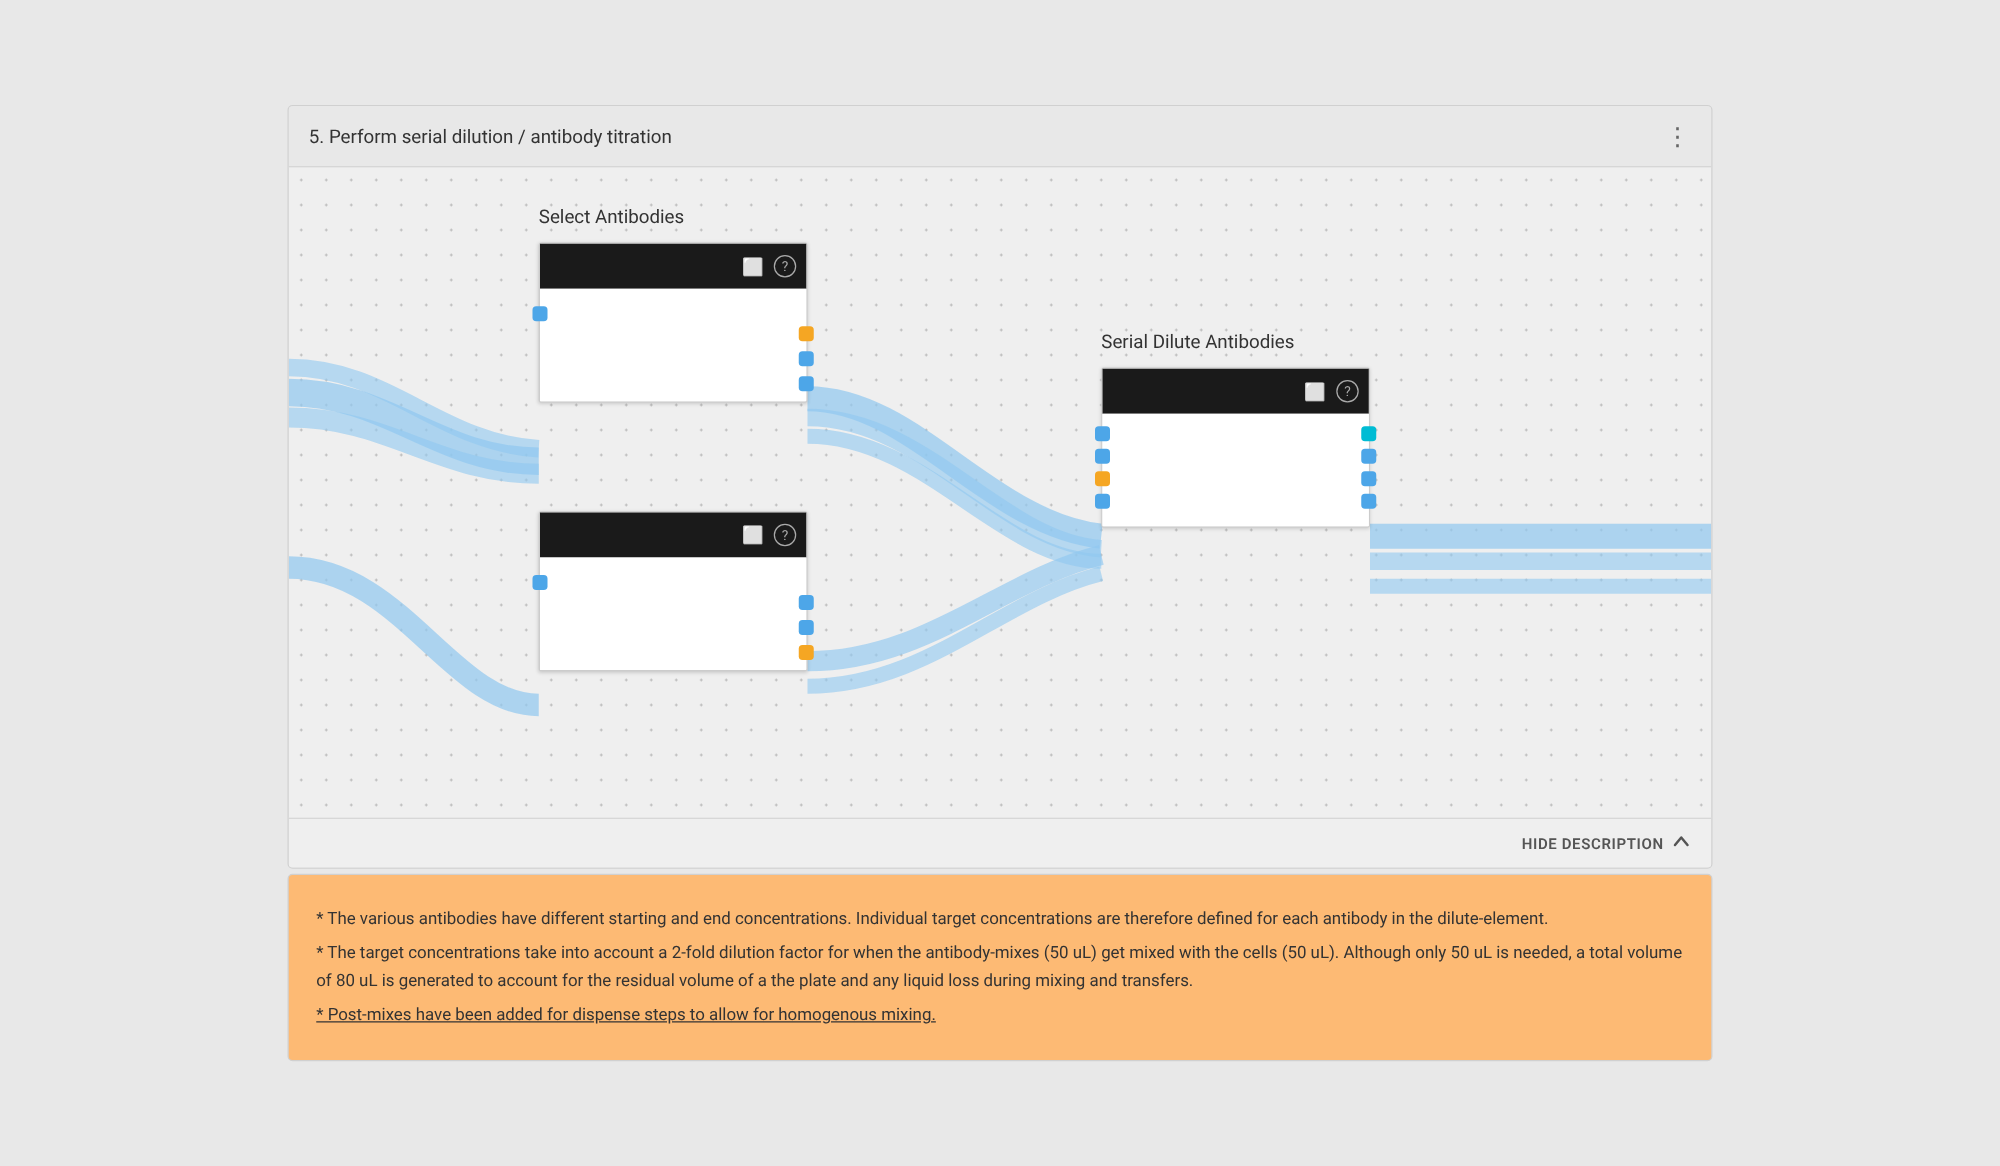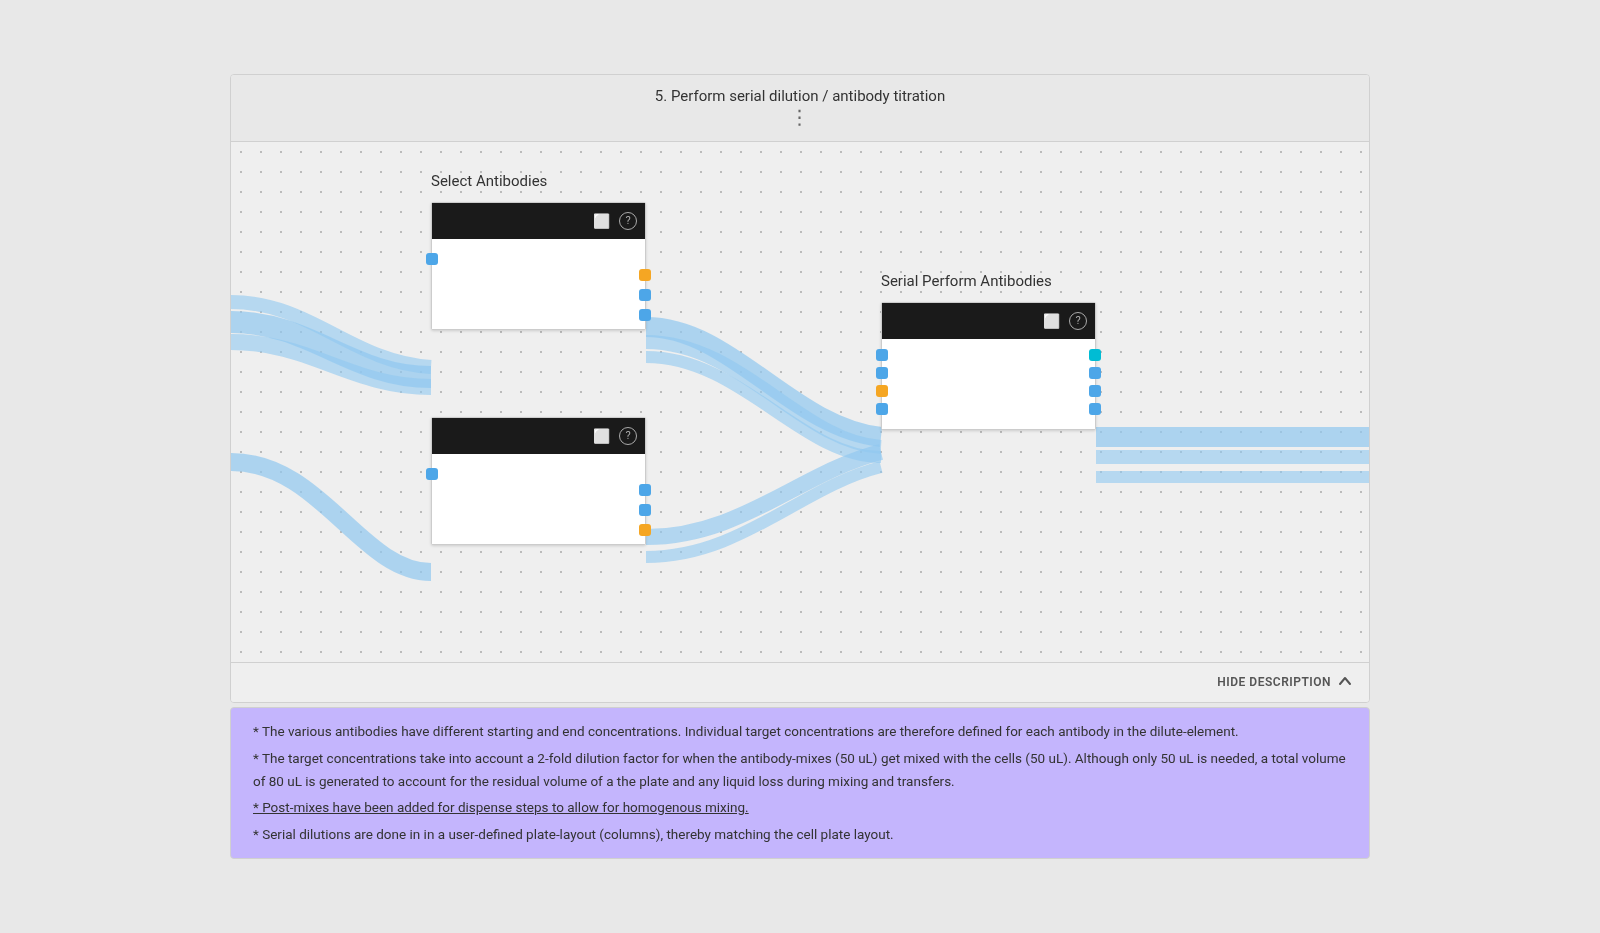--- a/index.html
+++ b/index.html
@@ -25,21 +25,20 @@
       position: relative;
       overflow: hidden;
     }
     .workflow-header {
       display: flex;
       align-items: center;
       justify-content: space-between;
       padding: 12px 16px;
       background: #e8e8e8;
       border-bottom: 1px solid #d0d0d0;
-      flex-direction: column;
     }
     .workflow-title {
       font-size: 15px;
       font-weight: 400;
       color: #333;
     }
     .workflow-menu-icon {
       color: #666;
       font-size: 20px;
       cursor: pointer;
@@ -134,24 +133,24 @@
       font-size: 12px;
       font-weight: 600;
       letter-spacing: 0.5px;
       color: #555;
       cursor: pointer;
       text-transform: uppercase;
     }
 
     
     .description-panel {
-      background: #c4b5fd;
+      background: #fdba74;
       border: 1px solid #d0d0d0;
       border-radius: 4px;
-      padding: 12px 22px;
+      padding: 24px 22px;
       margin-top: 4px;
       font-size: 13.5px;
       line-height: 1.7;
       color: #333;
     }
   </style>
 </head>
 <body>
 
 <div class="outer-container">
@@ -213,21 +212,21 @@
             <div class="port port-left port-blue" style="top:14px;"></div>
 
             <div class="port port-right port-blue" style="top:30px;"></div>
             <div class="port port-right port-blue" style="top:50px;"></div>
             <div class="port port-right port-orange" style="top:70px;"></div>
           </div>
         </div>
       </div>
 
       <div style="position:absolute; left:650px; top:160px;">
-        <div class="node-label" style="top:-30px; left:0;">Serial Perform Antibodies</div>
+        <div class="node-label" style="top:-30px; left:0;">Serial Dilute Antibodies</div>
         <div class="node" style="width:215px;">
           <div class="node-header">
             <span class="node-header-icon">⬜</span>
             <span class="node-header-icon" style="border:1px solid #aaa; border-radius:50%; width:18px; height:18px; display:flex; align-items:center; justify-content:center; font-size:11px;">?</span>
           </div>
           <div class="node-body">
 
             <div class="port port-left port-blue" style="top:10px;"></div>
             <div class="port port-left port-blue" style="top:28px;"></div>
             <div class="port port-left port-orange" style="top:46px;"></div>
@@ -252,15 +251,14 @@
           </svg>
         </span>
       </div>
     </div>
   </div>
 
   <div class="description-panel">
     <p>* The various antibodies have different starting and end concentrations. Individual target concentrations are therefore defined for each antibody in the dilute-element.</p>
     <p style="margin-top:4px;">* The target concentrations take into account a 2-fold dilution factor for when the antibody-mixes (50 uL) get mixed with the cells (50 uL). Although only 50 uL is needed, a total volume of 80 uL is generated to account for the residual volume of a the plate and any liquid loss during mixing and transfers.</p>
     <p style="margin-top:4px;text-decoration:underline;">* Post-mixes have been added for dispense steps to allow for homogenous mixing.</p>
-    <p style="margin-top:4px;">* Serial dilutions are done in in a user-defined plate-layout (columns), thereby matching the cell plate layout.</p>
   </div>
 </div>
 
 </body></html>

